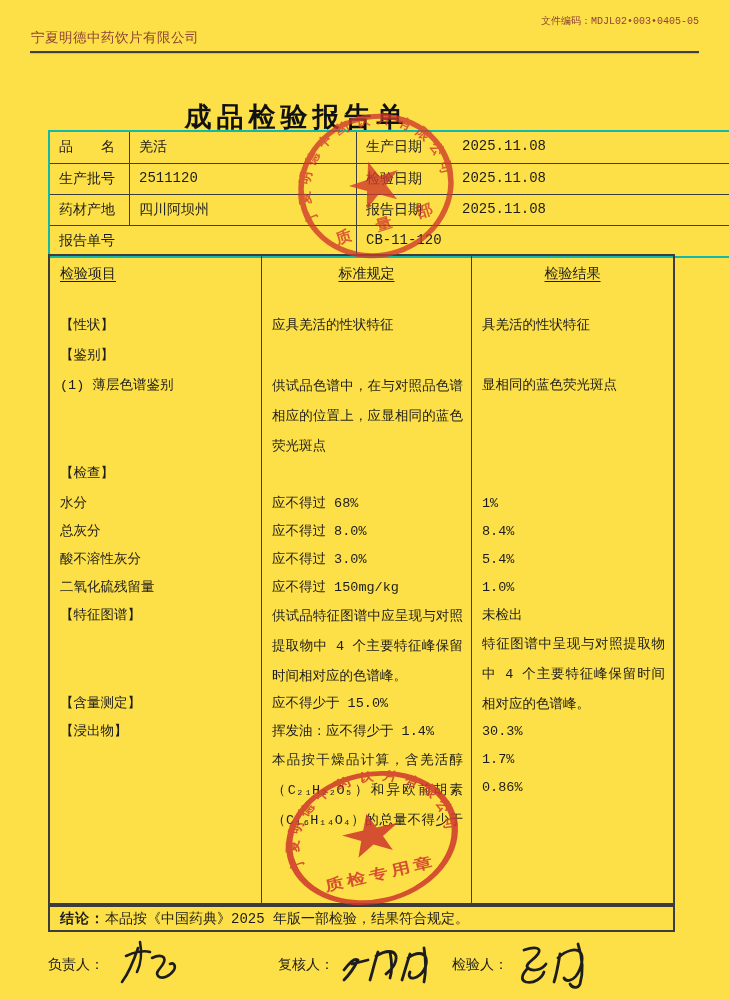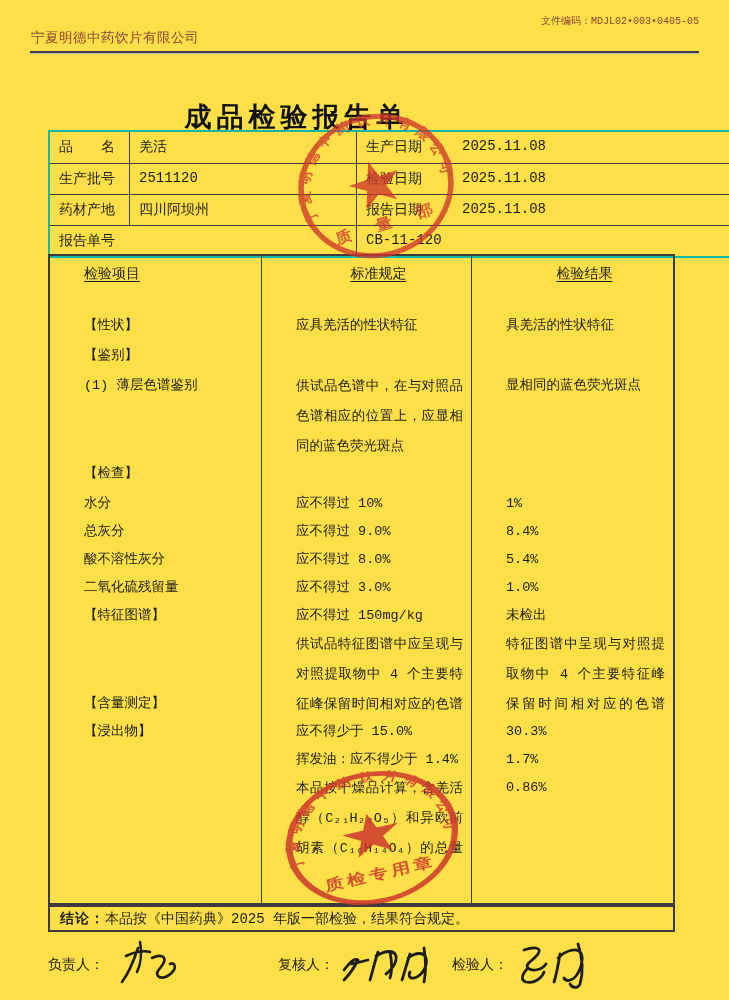--- a/index.html
+++ b/index.html
@@ -20,21 +20,21 @@
   .ic{box-sizing:border-box;padding:6px 0 0 9px;overflow:hidden;white-space:nowrap;}
   .ic-l1{width:80px;border-right:1.5px solid #3c3c3c;}
   .ic-v1{width:227px;border-right:1.5px solid #3c3c3c;}
   .ic-r{flex:1;display:flex;}
   .ic-l2{width:96px;}
   .ic-v2{flex:1;}
   .ic-span{width:307px;border-right:1.5px solid #3c3c3c;}
   
   .main-table{position:absolute;left:48px;top:254px;width:627px;height:651px;
               border:2px solid #3c3c3c;box-sizing:border-box;display:flex;}
-  .col{box-sizing:border-box;height:100%;padding-left:24px;}
+  .col{box-sizing:border-box;height:100%;}
   .col-item{width:212px;border-right:1.5px solid #3c3c3c;}
   .col-std{width:210px;border-right:1.5px solid #3c3c3c;}
   .col-res{flex:1;}
   .colhead{height:56px;box-sizing:border-box;padding-top:9px;font-size:14px;}
   .colhead span{text-decoration:underline;text-underline-offset:3px;}
   .ch-left{padding-left:10px;}
   .ch-center{text-align:center;}
   .cell{box-sizing:border-box;font-size:13.5px;line-height:28px;padding:0 8px 0 10px;overflow:hidden;}
   .cell.ml{line-height:30px;text-align:justify;}
   .h30{height:30px}.h28{height:28px}.h88{height:88px}.h90{height:90px}
@@ -112,22 +112,21 @@
       <div class="cell h28">【浸出物】</div>
       <div class="cell h90"></div>
     </div>
 
     <div class="col col-std">
       <div class="colhead ch-center"><span>标准规定</span></div>
       <div class="cell h30">应具羌活的性状特征</div>
       <div class="cell h30"></div>
       <div class="cell h88 ml">供试品色谱中，在与对照品色谱相应的位置上，应显相同的蓝色荧光斑点</div>
       <div class="cell h30"></div>
-      <div class="cell h28">应不得过 10%</div>
-      <div class="cell h28">应不得过 9.0%</div>
+      <div class="cell h28">应不得过 68%</div>
       <div class="cell h28">应不得过 8.0%</div>
       <div class="cell h28">应不得过 3.0%</div>
       <div class="cell h28">应不得过 150mg/kg</div>
       <div class="cell h88 ml">供试品特征图谱中应呈现与对照提取物中 4 个主要特征峰保留时间相对应的色谱峰。</div>
       <div class="cell h28">应不得少于 15.0%</div>
       <div class="cell h28">挥发油：应不得少于 1.4%</div>
       <div class="cell h90 ml">本品按干燥品计算，含羌活醇（C₂₁H₂₂O₅）和异欧前胡素（C₁₆H₁₄O₄）的总量不得少于 0.40%</div>
     </div>
 
     <div class="col col-res">

